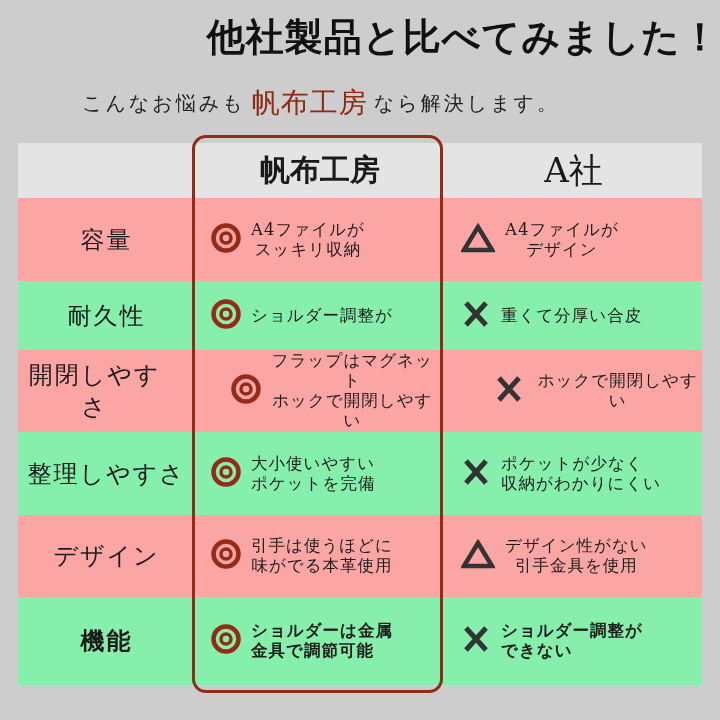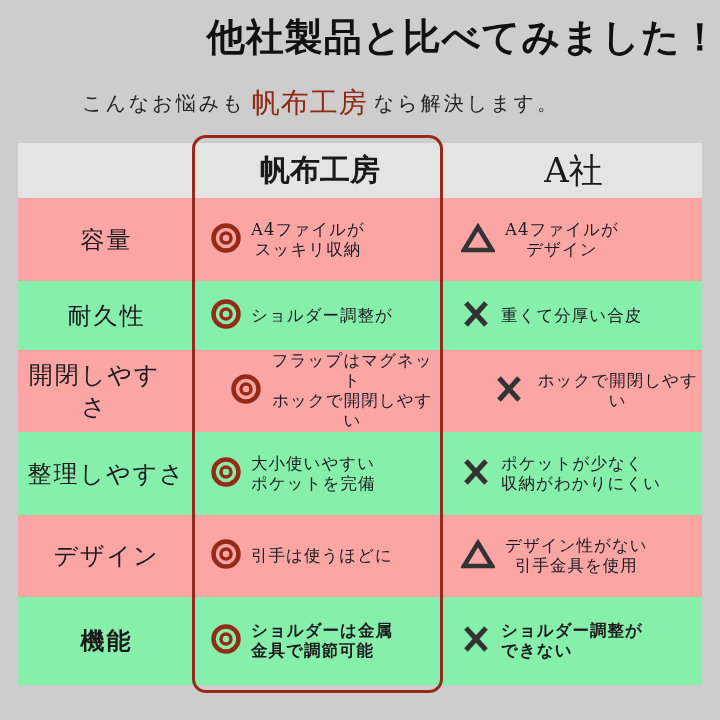--- a/index.html
+++ b/index.html
@@ -152,20 +152,21 @@
       </div>
       <div class="row green" style="height: 82px;">
         <div class="cell c-label">デザイン</div>
         <div class="cell c-ours">
           <span class="icon"><svg width="30" height="30" viewBox="0 0 30 30">
               <circle cx="15" cy="15" r="12.5" fill="none" stroke="#962a18" stroke-width="4.5"></circle>
               <circle cx="15" cy="15" r="5" fill="none" stroke="#962a18" stroke-width="3.5"></circle>
             </svg></span>
           <div class="txt">
             <div>引手は使うほどに</div>
+            <div>味がでる本革使用</div>
           </div>
         </div>
         <div class="cell c-other">
           <span class="icon"><svg width="34" height="30" viewBox="0 0 34 30">
               <polygon points="17,4 31,27 3,27" fill="none" stroke="#333" stroke-width="4.5" stroke-linejoin="miter"></polygon>
             </svg></span>
           <div class="txt">
             <div>デザイン性がない</div>
             <div>引手金具を使用</div>
           </div>

